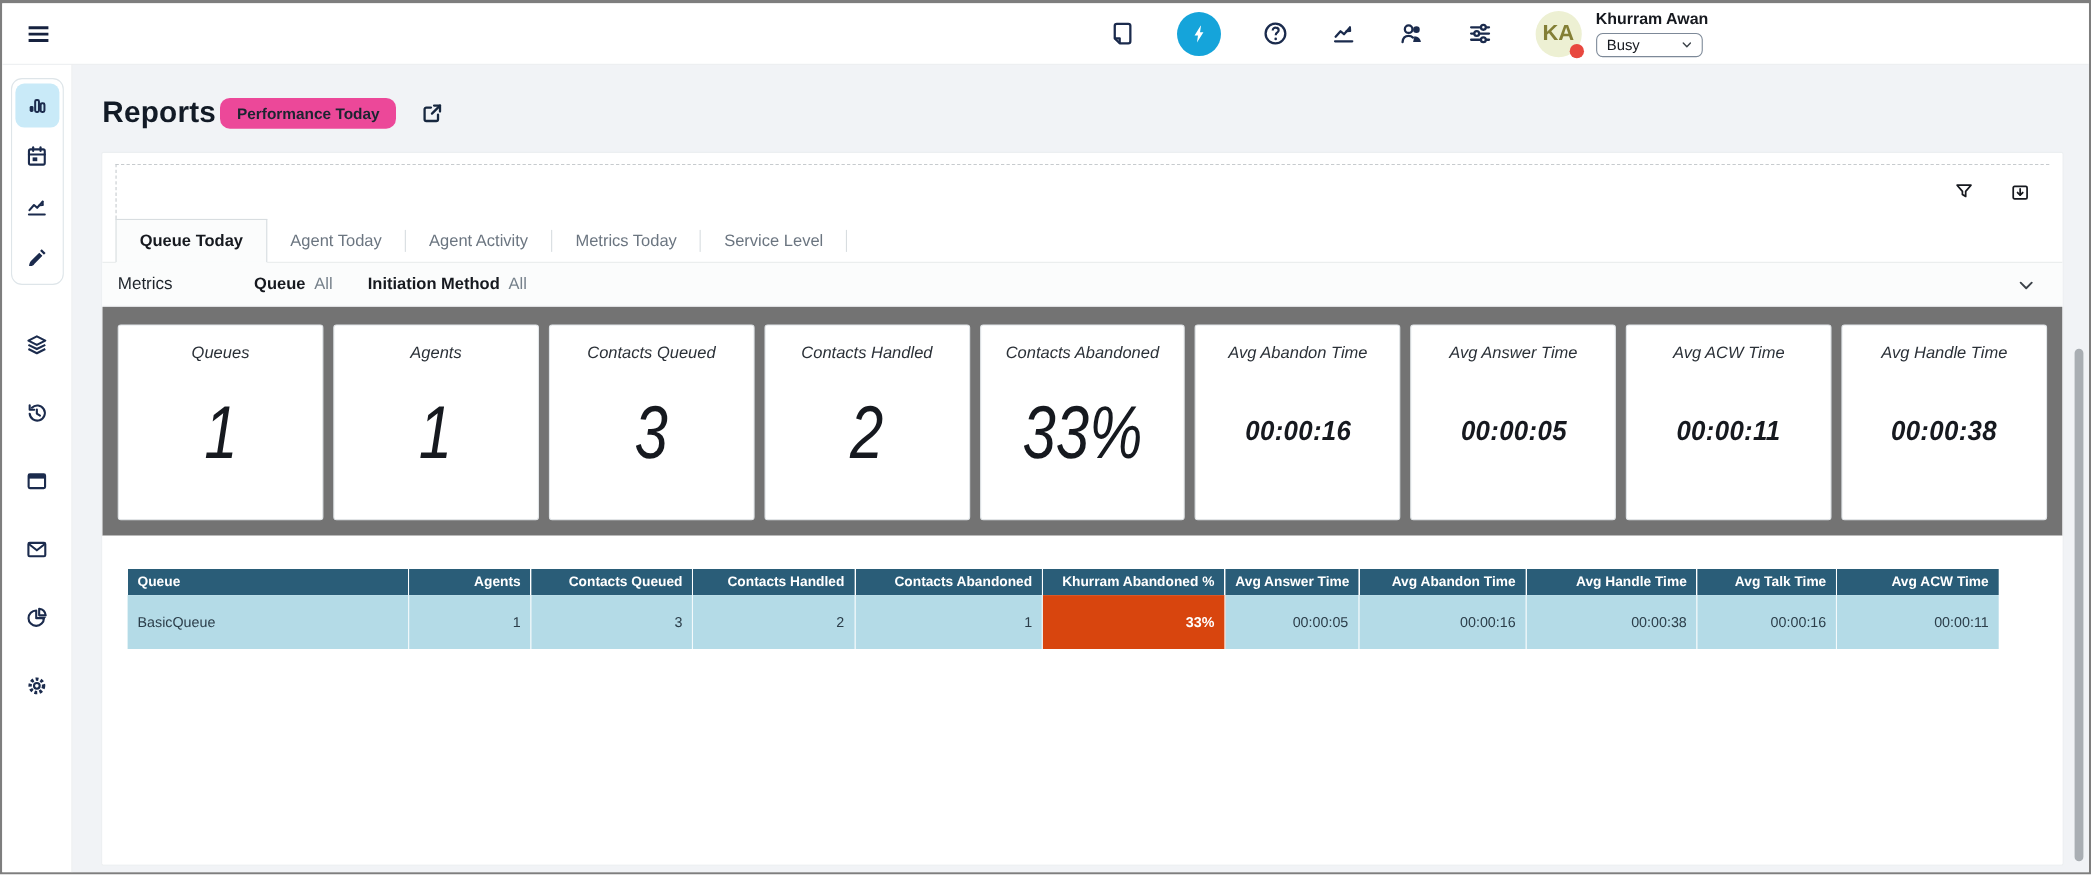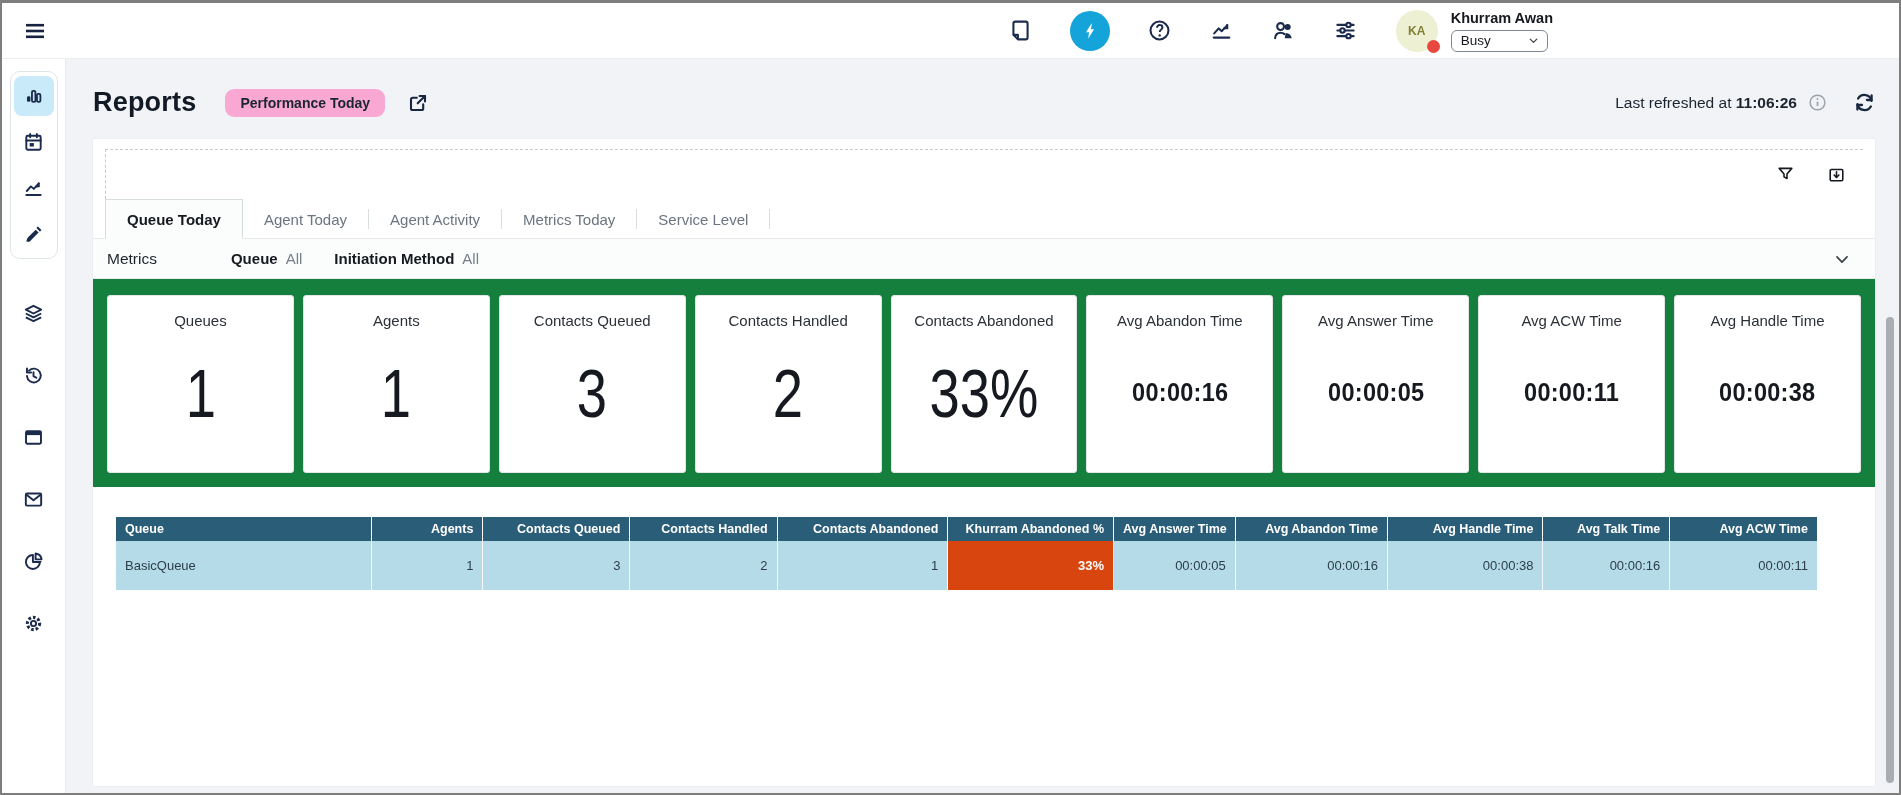--- a/index.html
+++ b/index.html
@@ -7,39 +7,39 @@
   body { font-family: "Liberation Sans", sans-serif; background:#fff; }
 
   .window { position:relative; width:1901px; height:795px; border:2px solid #7e7e7e; border-top-width:3px; background:#fff; overflow:hidden; }
 
   
   .topbar { height:56px; display:flex; align-items:center; background:#fff; border-bottom:1px solid #eceef0; padding-left:15px; }
   .icon-btn { background:none; border:none; cursor:pointer; display:flex; align-items:center; justify-content:center; padding:0; }
   .top-icons { display:flex; align-items:center; gap:37px; margin-left:auto; }
   .bolt-circle { width:40px; height:40px; border-radius:50%; background:#15a4da; display:flex; align-items:center; justify-content:center; }
   .user-block { display:flex; align-items:center; gap:13px; margin-left:38px; margin-right:346px; }
-  .avatar { position:relative; width:42px; height:42px; border-radius:50%; background:#edf0d3; display:flex; align-items:center; justify-content:center; font-weight:700; font-size:12px; color:#837f35; }
+  .avatar { position:relative; width:42px; height:42px; border-radius:50%; background:#edf0d3; display:flex; align-items:center; justify-content:center; font-weight:700; font-size:20px; color:#837f35; }
   .status-dot { position:absolute; right:-2px; bottom:-1px; width:13px; height:13px; border-radius:50%; background:#e8483f; }
   .user-name { font-size:14.5px; font-weight:700; color:#16191f; }
   .busy-select { margin-top:4px; width:97px; height:22px; border:1px solid #7d8998; border-radius:6px; background:#fff; display:flex; align-items:center; justify-content:space-between; padding:0 7px 0 9px; font-size:13.5px; color:#16191f; cursor:pointer; }
 
   
   .shell { display:flex; height:calc(100% - 56px); }
   .sidebar { width:64px; background:#fff; border-right:1px solid #e7eaec; padding-top:12px; flex:none; }
   .nav-group { width:48px; margin:0 auto; border:1px solid #dee5e9; border-radius:10px; background:#fff; display:flex; flex-direction:column; align-items:center; padding:4px 3px; gap:6px; }
   .nav-item { width:40px; height:40px; border-radius:8px; display:flex; align-items:center; justify-content:center; cursor:pointer; background:none; border:none; }
   .nav-item.active { background:#c9eaf8; }
   .nav-loose { margin-top:34px; display:flex; flex-direction:column; align-items:center; gap:22px; }
 
   .main { flex:1; background:#f1f3f6; display:flex; flex-direction:column; overflow:hidden; }
 
   
   .page-header { display:flex; align-items:center; padding:28px 20px 20px 27px; }
   .page-title { font-size:27px; font-weight:700; color:#121a26; letter-spacing:.2px; }
-  .badge { margin-left:29px; background:#f9a8d4; color:#1b2530; font-size:14px; font-weight:700; padding:6px 15px; border-radius:9px; }
+  .badge { margin-left:4px; background:#ec4899; color:#1b2530; font-size:14px; font-weight:700; padding:6px 15px; border-radius:9px; }
   .ext-btn { margin-left:21px; }
   .header-right { margin-left:auto; display:flex; align-items:center; }
   .refreshed { font-size:15.5px; color:#1b2530; }
   .refreshed b { font-weight:700; }
   .info-btn { margin-left:10px; }
   .refresh-btn { margin-left:24px; margin-right:2px; }
 
   
   .panel { margin:0 23px 6px 26px; background:#fff; border:1px solid #eceff1; border-radius:2px; flex:1; display:flex; flex-direction:column; overflow:hidden; }
   .dashed-zone { margin:10px 12px 0; border-top:1px dashed #c7cbce; border-left:1px dashed #c7cbce; height:50px; display:flex; justify-content:flex-end; align-items:center; gap:30px; padding-right:16px; }
@@ -50,21 +50,21 @@
   .tab-divider { width:1px; height:20px; background:#d8dde0; align-self:center; }
 
   .controls { display:flex; align-items:center; height:40px; background:#fbfcfc; padding:0 16px 0 14px; border-bottom:1px solid #e9ecee; }
   .controls-label { font-size:15.5px; color:#1e242b; }
   .filter { margin-left:74px; font-size:15px; cursor:pointer; }
   .filter + .filter { margin-left:32px; }
   .fname { font-weight:700; color:#16191f; }
   .fval { color:#76818b; margin-left:8px; }
   .controls-chevron { margin-left:auto; margin-right:6px; }
 
-  .cards { background:#15803d; padding:16px 14px 14px; display:flex; gap:9px; }
+  .cards { background:#737373; padding:16px 14px 14px; display:flex; gap:9px;font-style:italic; }
   .card { flex:1 1 0; background:#fff; border:1px solid #e2e6e9; border-radius:3px; height:178px; display:flex; flex-direction:column; align-items:center; }
   .card-label { margin-top:16px; font-size:15px; color:#2b3138; white-space:nowrap; }
   .card-value-wrap { flex:1; display:flex; align-items:center; padding-bottom:16px; }
   .val-number { font-size:68px; font-weight:400; color:#16191f; transform:scaleX(.8); }
   .val-time { font-size:25px; font-weight:700; color:#16191f; transform:scaleX(.94); letter-spacing:.3px; }
 
   .table-wrap { padding:30px 0 0 23px; background:#fff; flex:1; }
   table { border-collapse:collapse; width:96.7%; table-layout:fixed; }
   thead th { background:#2a5d78; color:#fff; font-size:12.5px; font-weight:700; padding:5px 9px; text-align:right; border-right:1px solid rgba(255,255,255,.3); white-space:nowrap; overflow:hidden; }
   thead th:last-child { border-right:none; }
@@ -241,38 +241,20 @@
       <div class="page-header">
         <h1 class="page-title">Reports</h1>
         <span class="badge">Performance Today</span>
         <button class="icon-btn ext-btn">
           <svg width="24" height="24" viewBox="0 0 24 24" fill="none" stroke="#17273f" stroke-width="2.1" stroke-linecap="round" stroke-linejoin="round">
               <path d="M10.8 6.8H6.6A1.6 1.6 0 0 0 5 8.4v9A1.6 1.6 0 0 0 6.6 19h9a1.6 1.6 0 0 0 1.6-1.6v-4.2"></path>
               <path d="M13.6 5h5.4v5.4"></path>
               <path d="M19 5l-7.3 7.3"></path>
             </svg>
         </button>
-        <div class="header-right">
-          <span class="refreshed"><span>Last refreshed at</span>&nbsp;<b>11:06:26</b></span>
-          <button class="icon-btn info-btn">
-            <svg width="21" height="21" viewBox="0 0 24 24" fill="none" stroke="#9aa3a9" stroke-width="1.7">
-                <circle cx="12" cy="12" r="8.4"></circle>
-                <line x1="12" y1="11.2" x2="12" y2="16" stroke-width="2"></line>
-                <circle cx="12" cy="8" r="1.1" fill="#9aa3a9" stroke="none"></circle>
-              </svg>
-          </button>
-          <button class="icon-btn refresh-btn">
-            <svg width="25" height="25" viewBox="0 0 24 24" fill="none" stroke="#17273f" stroke-width="2.2" stroke-linecap="round" stroke-linejoin="round">
-                <path d="M18.8 10.4a7 7 0 0 0-12.9-2.2"></path>
-                <path d="M18.8 5.2v4.4h-4.4"></path>
-                <path d="M5.2 13.6a7 7 0 0 0 12.9 2.2"></path>
-                <path d="M5.2 18.8v-4.4h4.4"></path>
-              </svg>
-          </button>
-        </div>
       </div>
 
       <section class="panel">
         <div class="dashed-zone">
           <button class="icon-btn">
             <svg width="21" height="21" viewBox="0 0 24 24" fill="none" stroke="#16191f" stroke-width="1.8" stroke-linejoin="round">
                 <path d="M4.8 5h14.4l-5.5 6.4v5.2l-3.4-1.9v-3.3z"></path>
               </svg>
           </button>
           <button class="icon-btn">

